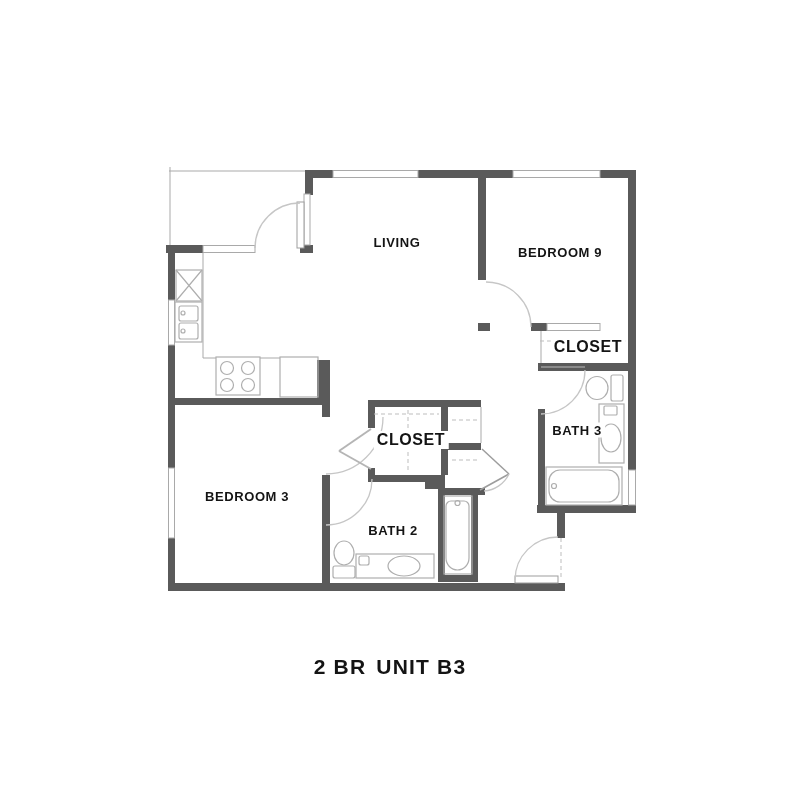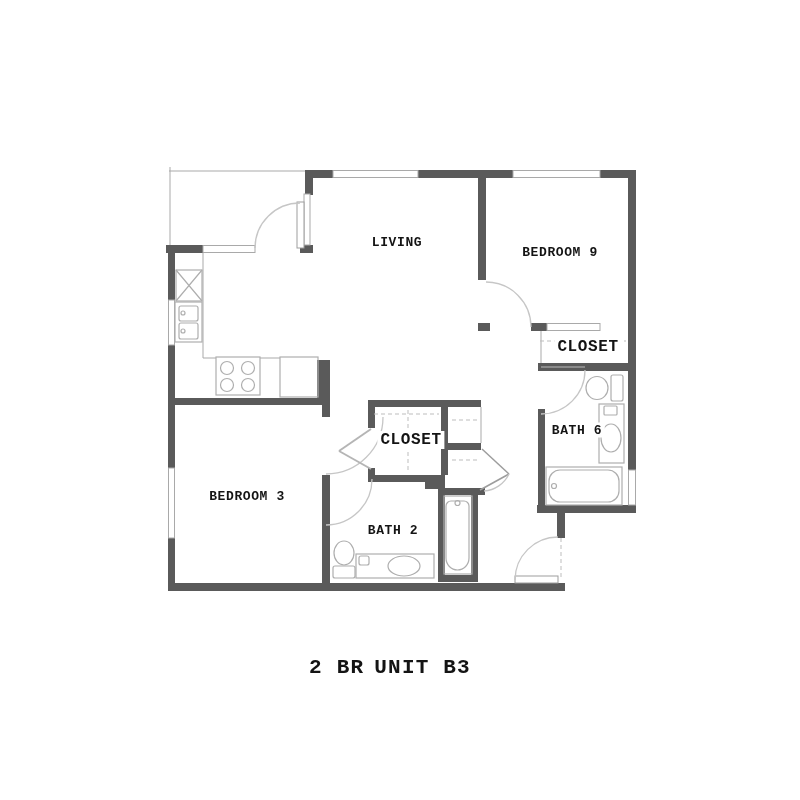--- a/index.html
+++ b/index.html
@@ -1,20 +1,20 @@
 <!DOCTYPE html>
 <html style="--wall: #5a5a5a; --thin: #a9a9a9; --arc: #c6c6c6; --fixture: #aeaeae; --text: #141414; --bg: #ffffff;"><head>
 <meta charset="utf-8">
 <style>
   :root{
     --wall:#5a5a5a; --thin:#a9a9a9; --arc:#c6c6c6; --fixture:#aeaeae; --text:#141414; --bg:#ffffff;
   }
   html,body{margin:0;padding:0;background:var(--bg);}
   .stage{position:relative;width:640px;height:800px;background:var(--bg);overflow:hidden;
-         font-family:Liberation Mono, monospace;text-align:right;}
+         font-family:Liberation Sans, sans-serif;text-align:right;}
   .stage svg{position:absolute;left:0;top:0;}
   .w{fill:var(--wall);stroke:none;}
   .win{fill:#fff;stroke:var(--thin);stroke-width:1;}
   .tl{stroke:var(--thin);stroke-width:1;fill:none;}
   .dash{stroke:#bdbdbd;stroke-width:1;fill:none;stroke-dasharray:4 3;}
   .arc{stroke:var(--arc);stroke-width:1.3;fill:none;}
   .leaf{stroke:#9d9d9d;stroke-width:1.5;fill:none;}
   .leaf2{stroke:#b5b5b5;stroke-width:2;fill:none;}
   .fx{fill:#fff;stroke:#9d9d9d;stroke-width:1;}
   .fxn{fill:none;stroke:var(--fixture);stroke-width:1.2;}
@@ -191,21 +191,21 @@
       <rect class="fxn" x="444" y="496" width="28" height="78"></rect>
       <path class="fxn" d="M446,506 a5,5 0 0 1 5,-5 h13 a5,5 0 0 1 5,5 v52 a11.5,12 0 0 1 -23,0 z"></path>
       <circle class="fxn" cx="457.5" cy="503" r="2.5"></circle>
     </g>
   </g>
 </svg>
 
 <div class="room-label" style="left:397px;top:242px">LIVING</div>
 <div class="room-label" style="left:560px;top:252px">BEDROOM 9</div>
 <div class="room-label small" style="left:588px;top:347px">CLOSET</div>
-<div class="room-label" style="left:577px;top:430px">BATH 6</div>
+<div class="room-label" style="left:577px;top:430px">BATH 3</div>
 <div class="room-label small" style="left:411px;top:440px">CLOSET</div>
 <div class="room-label" style="left:247px;top:496px">BEDROOM 3</div>
 <div class="room-label" style="left:393px;top:530px">BATH 2</div>
 
 <div class="title">
   <span>2 BR</span>
   <span>UNIT B3</span>
 </div>
 
 </div>

